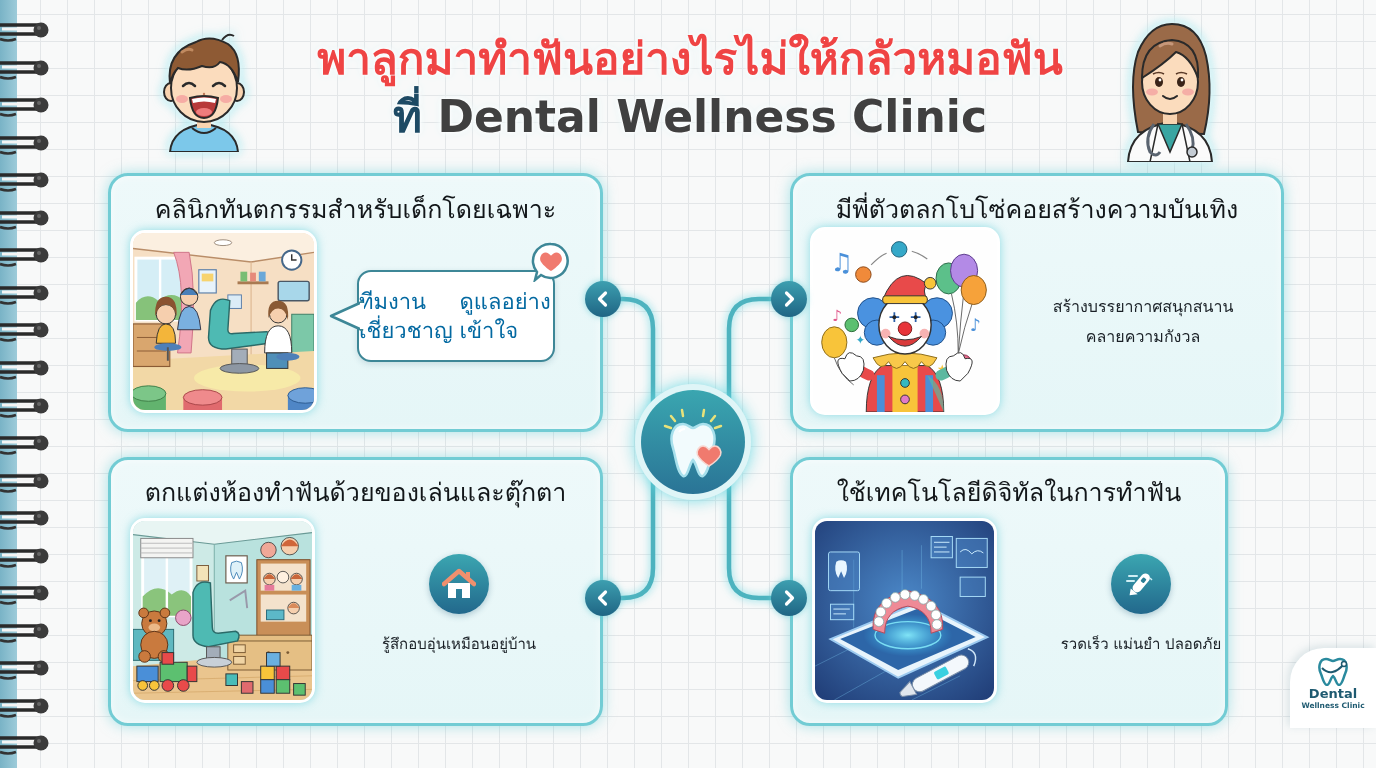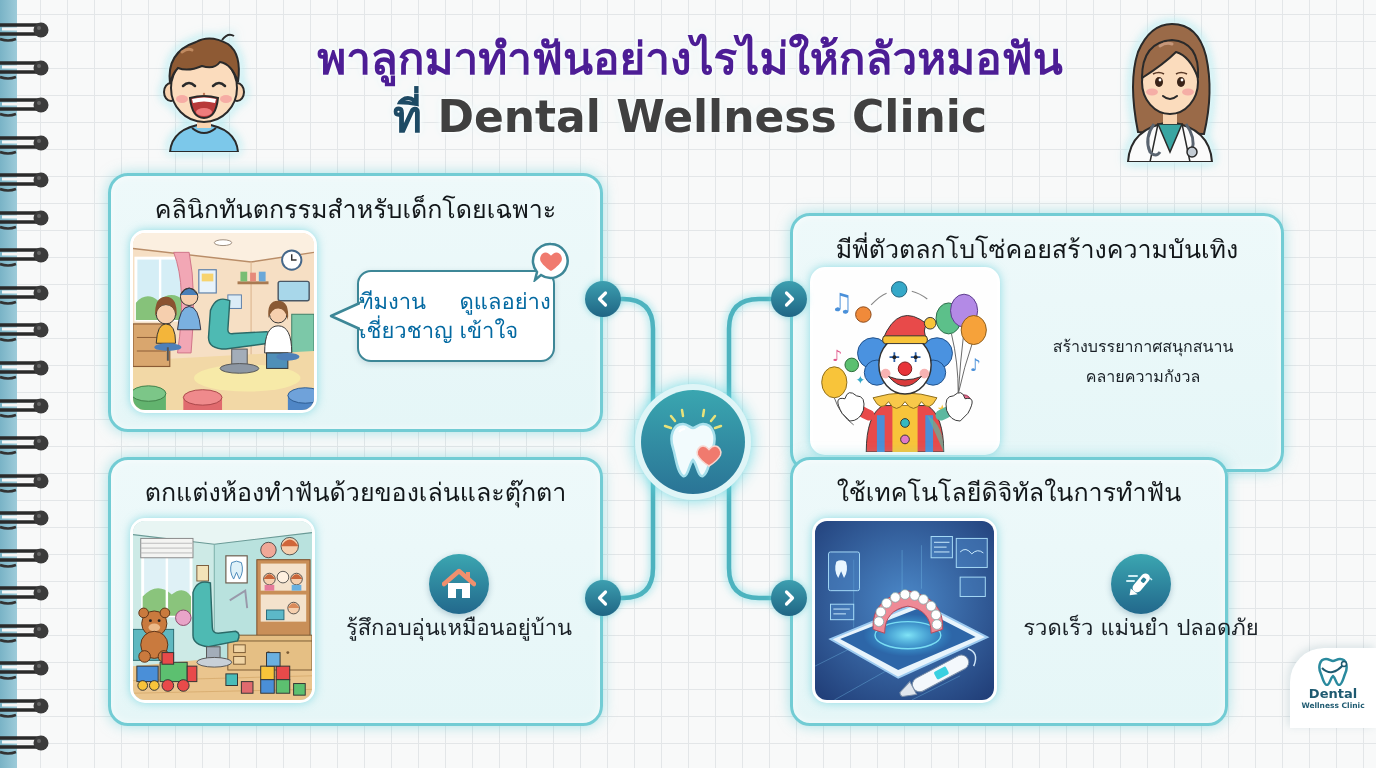--- a/index.html
+++ b/index.html
@@ -19,37 +19,37 @@
     background: linear-gradient(90deg, #79b3c6, #9dcbd9);
   }
   .rings { position: absolute; left: 0; top: 0; width: 60px; height: 768px; }
 
   .header {
     position: absolute; left: 240px; top: 30px; width: 900px;
     text-align: center; font-weight: bold; font-size: 44px; line-height: 58px;
     white-space: nowrap;
     text-shadow: 0 0 2px #fff, 0 0 4px #fff, 0 0 6px #fff, 0 0 8px #dff4f6;
   }
-  .header .line1 { color: #4c1d95; }
+  .header .line1 { color: #ef4444; }
   .header .prefix { color: #1d4a64; }
   .header .brand { color: #404040; }
 
   .avatar { position: absolute; filter: drop-shadow(0 0 3px #fff) drop-shadow(0 0 5px rgba(120,220,230,0.8)); }
   .avatar-boy { left: 158px; top: 24px; width: 92px; height: 128px; }
   .avatar-doctor { left: 1120px; top: 12px; width: 100px; height: 150px; }
 
   .card {
     position: absolute;
     border: 3px solid #72ccd4;
     border-radius: 20px;
     background: linear-gradient(180deg, #eef9fa 0%, #e5f6f7 100%);
     box-shadow: 0 0 14px rgba(100, 205, 215, 0.55), inset 0 0 10px rgba(255,255,255,0.6);
   }
   .card-tl { left: 108px; top: 173px; width: 495px; height: 259px; }
-  .card-tr { left: 790px; top: 173px; width: 494px; height: 259px; margin-top: 40px; }
+  .card-tr { left: 790px; top: 173px; width: 494px; height: 259px; }
   .card-bl { left: 108px; top: 457px; width: 495px; height: 269px; }
   .card-br { left: 790px; top: 457px; width: 438px; height: 269px; }
 
   .card-title {
     position: absolute; left: 0; right: 0; top: 17px;
     text-align: center; font-size: 25px; line-height: 34px; color: #121619;
     white-space: nowrap;
   }
   .card-bl .card-title, .card-br .card-title { top: 16px; }
 
@@ -84,21 +84,21 @@
     position: absolute; left: 212px; top: 94px; width: 272px;
     display: flex; flex-direction: column; align-items: center;
   }
   .feature-icon {
     width: 60px; height: 60px; border-radius: 50%;
     background: linear-gradient(180deg, #3ba6b1 0%, #22688c 100%);
     box-shadow: 0 2px 6px rgba(30, 90, 120, 0.3);
     display: flex; align-items: center; justify-content: center;
   }
   .feature-text {
-    font-size: 22px; line-height: 28px; color: #1b2127; white-space: nowrap;
+    margin-top: 16px; font-size: 15px; line-height: 28px; color: #1b2127; white-space: nowrap;
   }
 
   .connectors {
     position: absolute; left: 0; top: 0; width: 1376px; height: 768px; pointer-events: none;
     filter: drop-shadow(0 0 4px rgba(110, 215, 225, 0.9));
   }
   .nav-btn {
     position: absolute; width: 36px; height: 36px; border-radius: 50%;
     background: linear-gradient(180deg, #3d9fb0 0%, #1f6584 100%);
     box-shadow: 0 0 6px rgba(100, 205, 215, 0.7);

